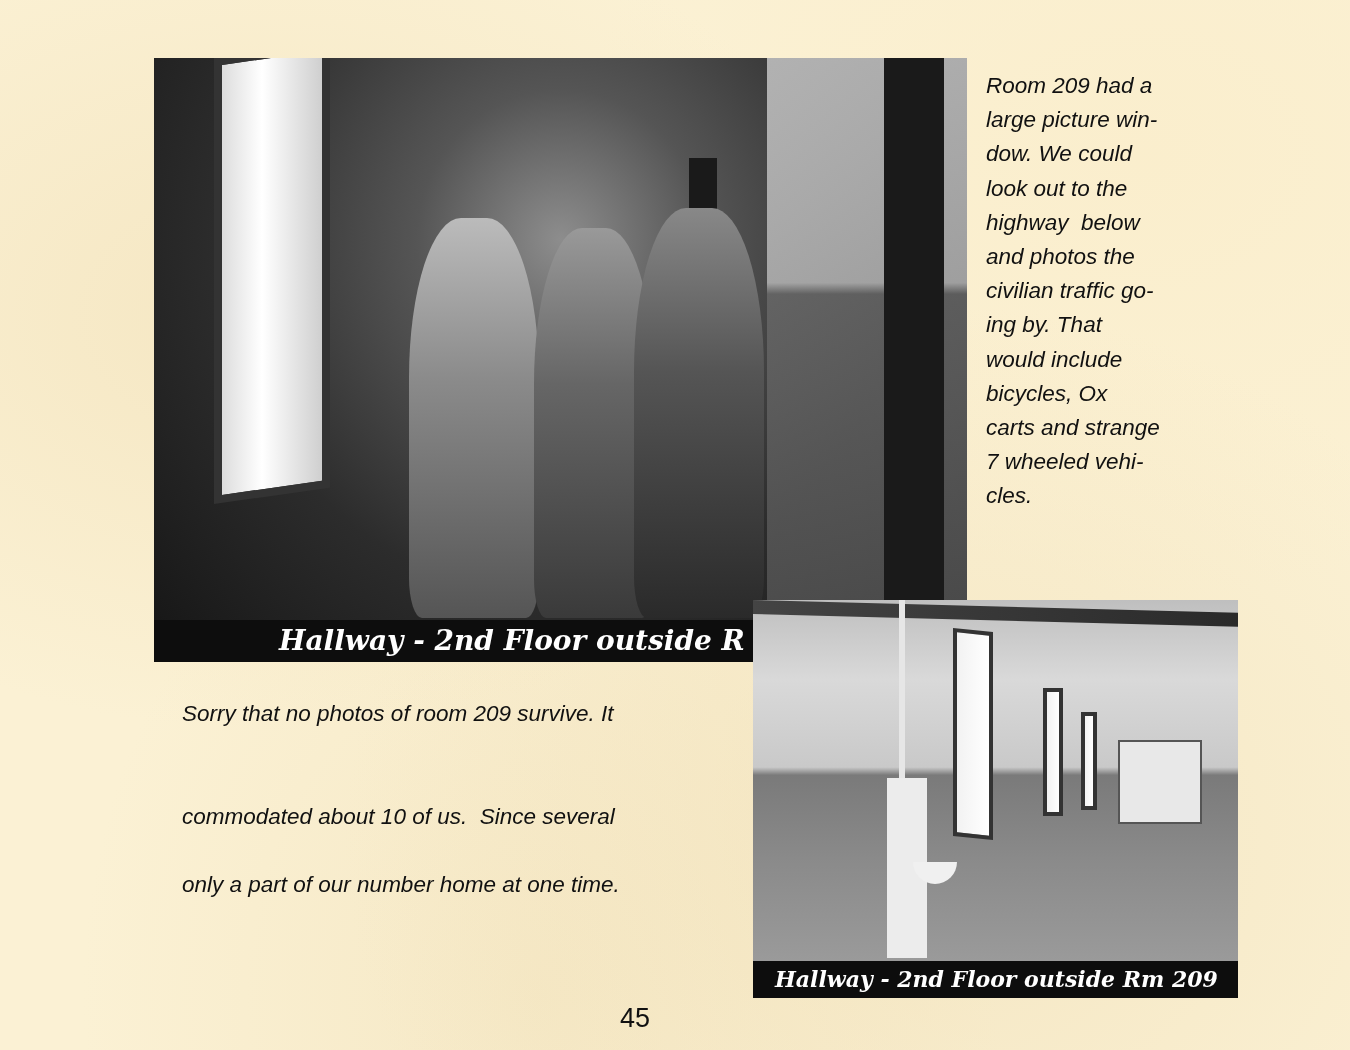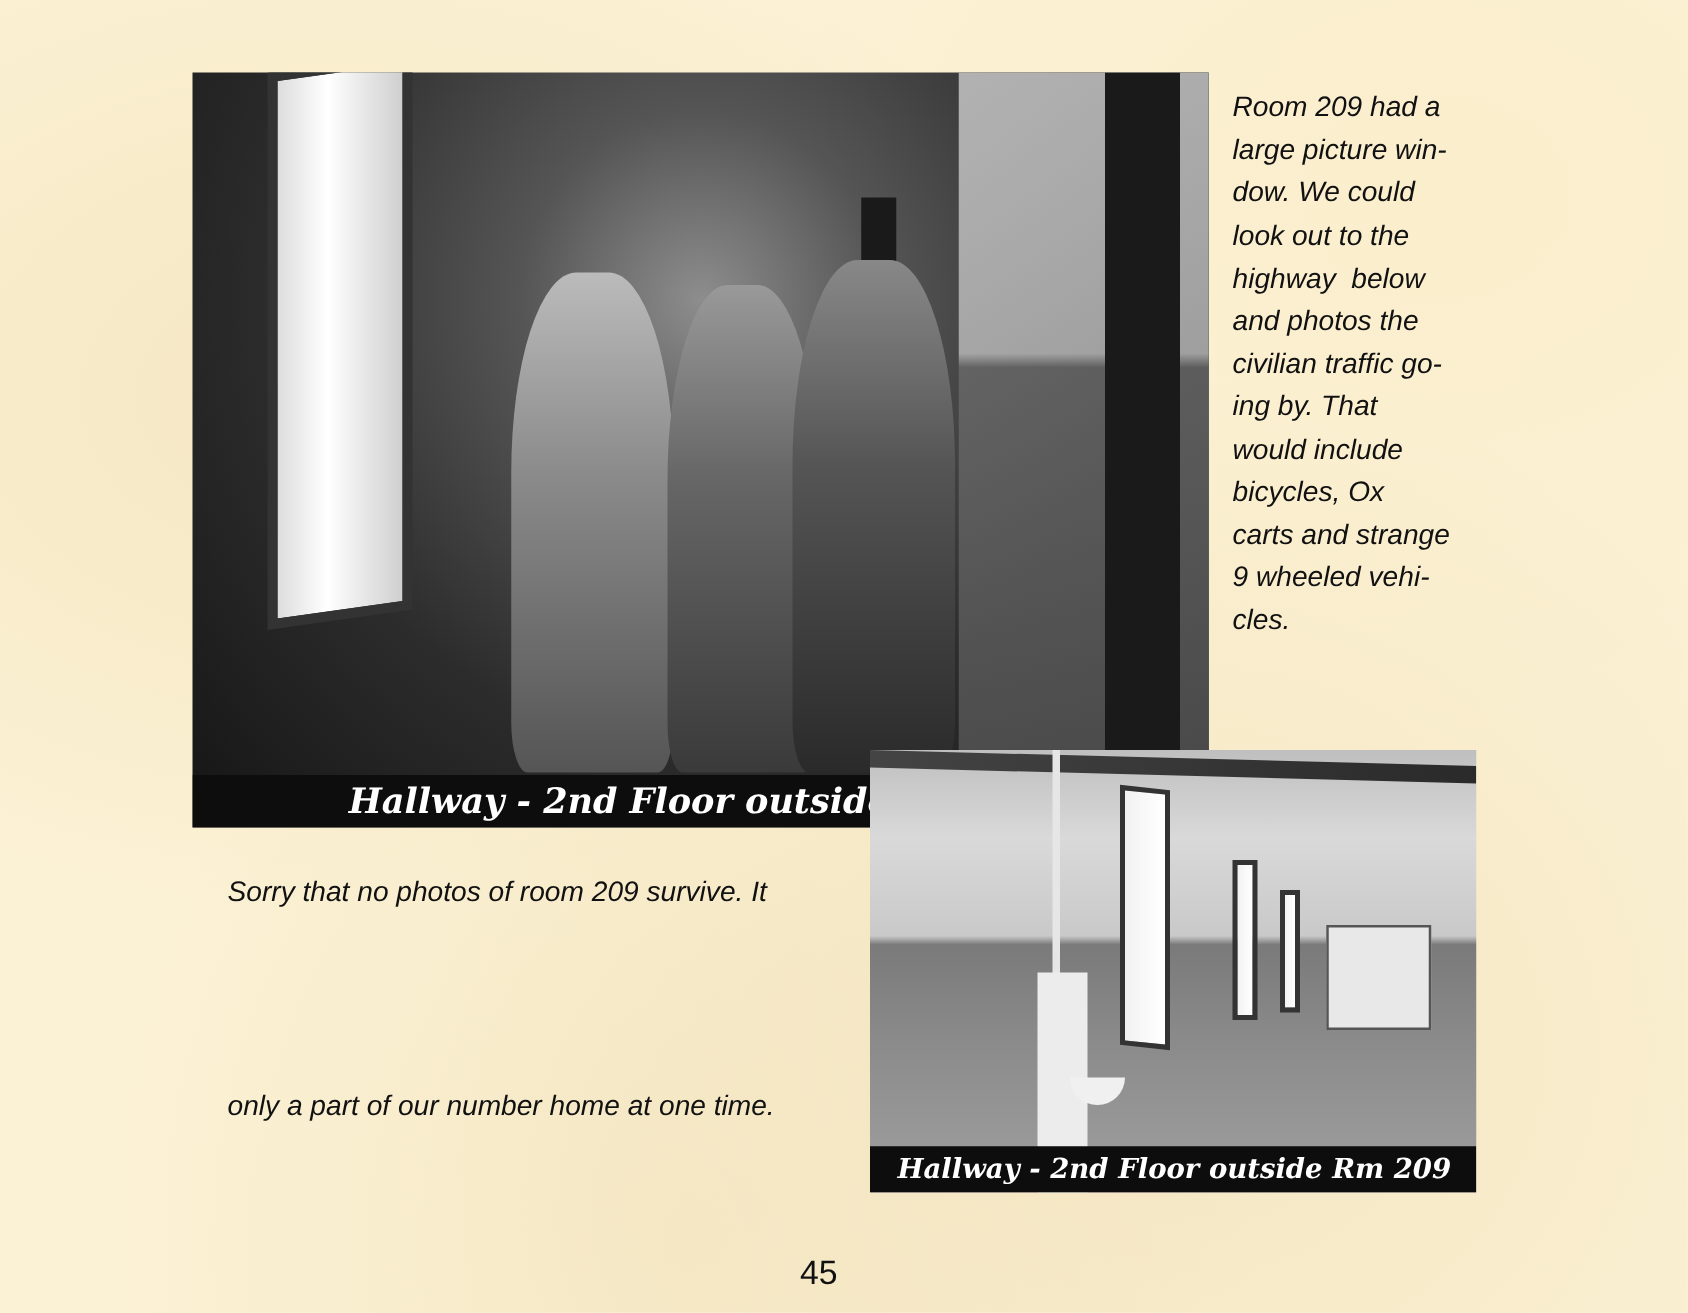--- a/index.html
+++ b/index.html
@@ -25,36 +25,36 @@
     background:
       radial-gradient(ellipse at 50% 30%, #8d8d8d 0, #555 25%, #2c2c2c 60%, #151515 100%);
   }
   #photo1 .window { position: absolute; background: linear-gradient(90deg,#ddd,#fff 40%,#cfcfcf); }
   #photo1 .wall-right { position:absolute; right:0; top:0; width: 200px; height: 562px;
     background: linear-gradient(180deg,#cfcfcf 0,#bdbdbd 40%,#6a6a6a 42%,#555 100%); opacity:0.8; }
   #photo1 .door { position:absolute; background:#1a1a1a; }
   #photo1 .figure { position:absolute; border-radius: 40% 40% 10% 10%; background: linear-gradient(180deg,#bbb,#8b8b8b 40%,#555); }
   #photo1 .caption-band { height: 42px; font-size: 28px; line-height: 42px; padding-left: 125px; }
   
-  #photo2 { left: 696px; top: 600px; width: 485px; height: 354px;
+  #photo2 { left: 753px; top: 600px; width: 485px; height: 398px;
     background: linear-gradient(180deg,#bfbfbf 0,#d9d9d9 20%,#c9c9c9 42%,#7a7a7a 44%,#8a8a8a 65%,#a0a0a0 100%);
   }
   #photo2 .ceiling { position:absolute; left:0; top:0; width:485px; height:14px; background: linear-gradient(90deg,#444,#2a2a2a); transform: skewY(1.5deg); transform-origin: left top; }
   #photo2 .win { position:absolute; background: linear-gradient(90deg,#f2f2f2,#fff); border: 4px solid #333; }
   #photo2 .far-door { position:absolute; left: 365px; top: 140px; width: 80px; height: 80px; background: #e8e8e8; border: 2px solid #555; }
   #photo2 .pipe { position:absolute; left: 146px; top: 0; width: 6px; height: 320px; background: #e6e6e6; }
   #photo2 .sink { position:absolute; left: 160px; top: 262px; width: 44px; height: 22px; border-radius: 0 0 22px 22px; background: #f0f0f0; }
   #photo2 .tile { position:absolute; left: 134px; top: 178px; width: 40px; height: 180px; background: #ececec; }
   #photo2 .caption-band { height: 37px; font-size: 22px; line-height: 37px; padding-left: 22px; }
   .text-block { position: absolute; font-size: 22.5px; line-height: 34.2px; }
   .text-block p { margin: 0; font-style: italic; }
   #side-text { left: 986px; top: 69px; width: 210px; }
   #body-text { left: 182px; top: 697px; width: 520px; }
   #body-text p + p { margin-top: 12px; }
-  #page-number { position: absolute; left: 640px; top: 1003px; font-size: 27px; }
+  #page-number { position: absolute; left: 620px; top: 1003px; font-size: 27px; }
 </style>
 </head>
 <body>
 
 <div id="photo1" class="photo">
   <div class="window" style="left:60px;top:0;width:100px;height:430px;transform:skewY(-8deg);transform-origin:left top;border:8px solid #333;"></div>
   <div class="wall-right"></div>
   <div class="door" style="left:730px;top:0;width:60px;height:562px;"></div>
   <div class="door" style="left:535px;top:100px;width:28px;height:180px;"></div>
   <div class="figure" style="left:255px;top:160px;width:130px;height:400px;"></div>
@@ -81,29 +81,29 @@
     <span>large picture win-</span><br>
     <span>dow. We could</span><br>
     <span>look out to the</span><br>
     <span style="white-space:pre">highway  below</span><br>
     <span>and photos the</span><br>
     <span>civilian traffic go-</span><br>
     <span>ing by. That</span><br>
     <span>would include</span><br>
     <span>bicycles, Ox</span><br>
     <span>carts and strange</span><br>
-    <span>9 wheeled vehi-</span><br>
+    <span>7 wheeled vehi-</span><br>
     <span>cles.</span>
   </p>
 </div>
 
 <div id="body-text" class="text-block">
   <p>
     <span>Sorry that no photos of room 209 survive. It</span><br>
     <br>
     <br>
-    <br>
+    <span style="white-space:pre">commodated about 10 of us.  Since several</span><br>
     <br>
     <span>only a part of our number home at one time.</span>
   </p>
 </div>
 
 <div id="page-number">45</div>
 
 </body></html>

